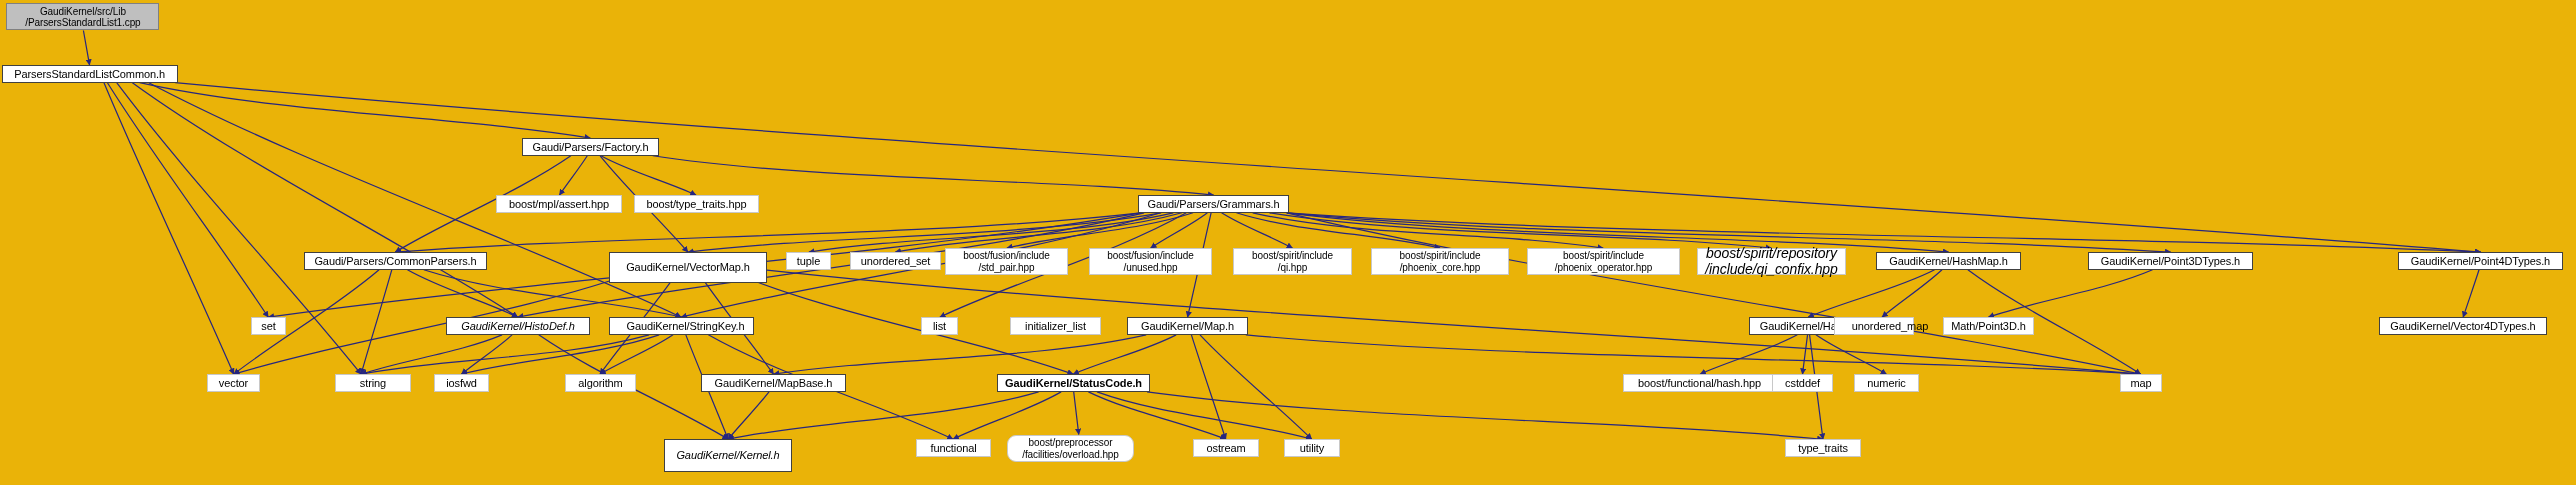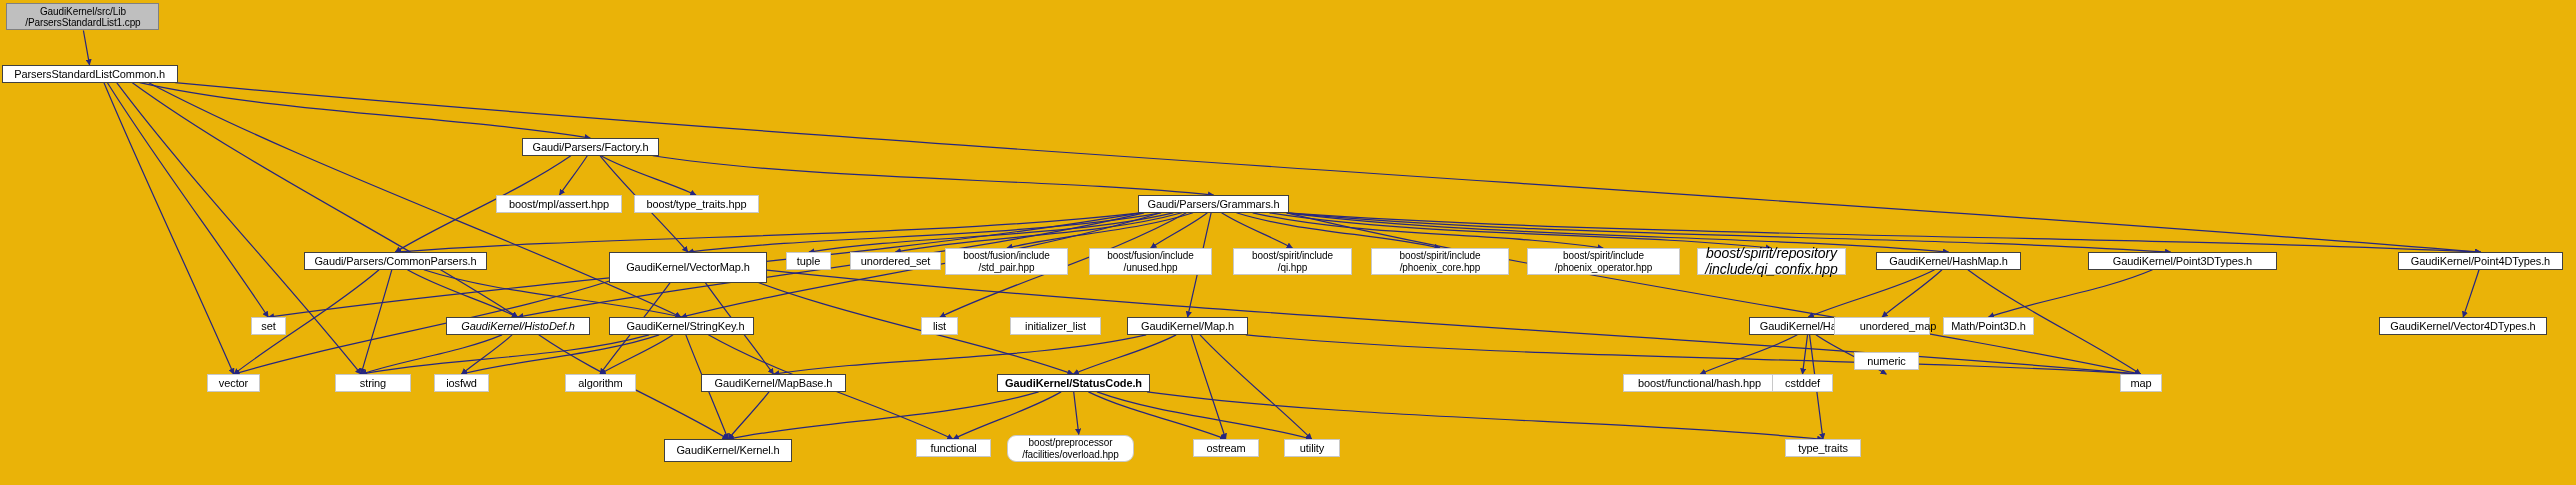--- a/index.html
+++ b/index.html
@@ -154,43 +154,43 @@
 /unused.hpp</div>
       <div class="gnode ext" style="left: 1233px; top: 248px; width: 119px; height: 27px; font-size: 10px;">boost/spirit/include
 /qi.hpp</div>
       <div class="gnode ext" style="left: 1371px; top: 248px; width: 138px; height: 27px; font-size: 10px;">boost/spirit/include
 /phoenix_core.hpp</div>
       <div class="gnode ext" style="left: 1527px; top: 248px; width: 153px; height: 27px; font-size: 10px;">boost/spirit/include
 /phoenix_operator.hpp</div>
       <div class="gnode ext" style="left: 1697px; top: 248px; width: 149px; height: 27px; font-size: 14px; font-style: italic;">boost/spirit/repository
 /include/qi_confix.hpp</div>
       <div class="gnode strong" style="left: 1876px; top: 252px; width: 145px; height: 17.7px;">GaudiKernel/HashMap.h</div>
-      <div class="gnode strong" style="left: 2088px; top: 252px; width: 189px; height: 17.7px;">GaudiKernel/Point3DTypes.h</div>
+      <div class="gnode strong" style="left: 2088px; top: 252px; width: 165px; height: 17.7px;">GaudiKernel/Point3DTypes.h</div>
       <div class="gnode strong" style="left: 2398px; top: 252px; width: 165px; height: 17.7px;">GaudiKernel/Point4DTypes.h</div>
       <div class="gnode ext" style="left: 251px; top: 317px; width: 35px; height: 17.7px;">set</div>
       <div class="gnode strong" style="left: 446px; top: 317px; width: 144px; height: 17.7px; font-style: italic;">GaudiKernel/HistoDef.h</div>
       <div class="gnode strong" style="left: 609px; top: 317px; width: 145px; height: 17.7px; padding-left: 8px;">GaudiKernel/StringKey.h</div>
       <div class="gnode ext" style="left: 921px; top: 317px; width: 37px; height: 17.7px;">list</div>
       <div class="gnode ext" style="left: 1010px; top: 317px; width: 91px; height: 17.7px;">initializer_list</div>
       <div class="gnode strong" style="left: 1127px; top: 317px; width: 121px; height: 17.7px;">GaudiKernel/Map.h</div>
       <div class="gnode strong" style="left: 1749px; top: 317px; width: 119px; height: 17.7px;">GaudiKernel/Hash.h</div>
-      <div class="gnode ext" style="left: 1834px; top: 317px; width: 96px; height: 17.7px; padding-left: 32px;">unordered_map</div>
+      <div class="gnode ext" style="left: 1834px; top: 317px; width: 80px; height: 17.7px; padding-left: 32px;">unordered_map</div>
       <div class="gnode ext" style="left: 1943px; top: 317px; width: 91px; height: 17.7px;">Math/Point3D.h</div>
       <div class="gnode strong" style="left: 2379px; top: 317px; width: 168px; height: 17.7px;">GaudiKernel/Vector4DTypes.h</div>
       <div class="gnode ext" style="left: 207px; top: 374px; width: 53px; height: 17.7px;">vector</div>
       <div class="gnode ext" style="left: 335px; top: 374px; width: 76px; height: 17.7px;">string</div>
       <div class="gnode ext" style="left: 434px; top: 374px; width: 55px; height: 17.7px;">iosfwd</div>
       <div class="gnode ext" style="left: 565px; top: 374px; width: 71px; height: 17.7px;">algorithm</div>
       <div class="gnode strong" style="left: 701px; top: 374px; width: 145px; height: 17.7px;">GaudiKernel/MapBase.h</div>
       <div class="gnode strong" style="left: 997px; top: 374px; width: 153px; height: 17.7px; font-weight: bold;">GaudiKernel/StatusCode.h</div>
       <div class="gnode ext" style="left: 1623px; top: 374px; width: 153px; height: 17.7px;">boost/functional/hash.hpp</div>
       <div class="gnode ext" style="left: 1772px; top: 374px; width: 61px; height: 17.7px;">cstddef</div>
-      <div class="gnode ext" style="left: 1854px; top: 352px; width: 65px; height: 17.7px;">numeric</div>
+      <div class="gnode ext" style="left: 1854px; top: 374px; width: 65px; height: 17.7px;">numeric</div>
       <div class="gnode ext" style="left: 2120px; top: 374px; width: 42px; height: 17.7px;">map</div>
-      <div class="gnode strong" style="left: 664px; top: 439px; width: 128px; height: 23px;">GaudiKernel/Kernel.h</div>
+      <div class="gnode strong" style="left: 664px; top: 439px; width: 128px; height: 33px; font-style: italic;">GaudiKernel/Kernel.h</div>
       <div class="gnode ext" style="left: 916px; top: 439px; width: 75px; height: 17.7px;">functional</div>
       <div class="gnode ext" style="left: 1007px; top: 435px; width: 127px; height: 27px; font-size: 10px; border-radius: 9px;">boost/preprocessor
 /facilities/overload.hpp</div>
       <div class="gnode ext" style="left: 1193px; top: 439px; width: 66px; height: 17.7px;">ostream</div>
       <div class="gnode ext" style="left: 1284px; top: 439px; width: 56px; height: 17.7px;">utility</div>
       <div class="gnode ext" style="left: 1785px; top: 439px; width: 76px; height: 17.7px;">type_traits</div>
     </div>
 </div>
 
 

